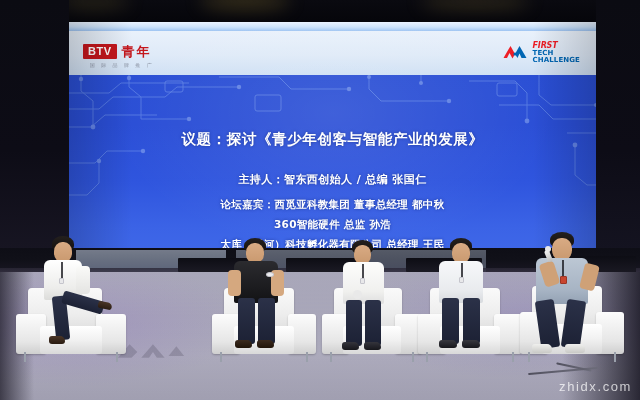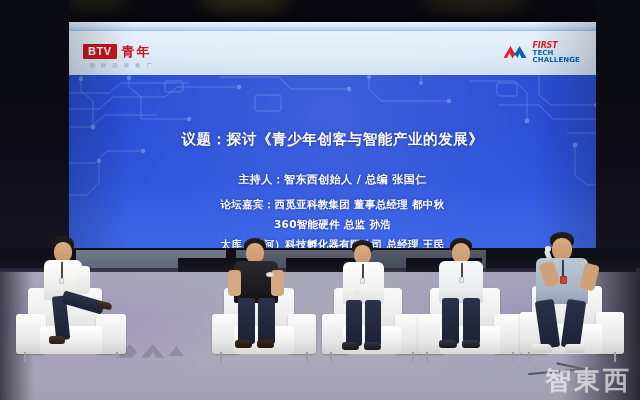--- a/index.html
+++ b/index.html
@@ -370,16 +370,16 @@
     <div class="mic-head" style="left:25px;top:14px;"></div>
     <div class="p-lanyard" style="left:42px;top:28px;height:18px;"></div>
     <div class="p-badge" style="left:40px;top:44px;width:7px;height:8px;background:#c8452f;border-color:#9c3524;"></div>
     <div class="p-legL" style="left:18px;top:68px;width:19px;height:48px;transform:rotate(-8deg);"></div>
     <div class="p-legR" style="left:44px;top:68px;width:19px;height:48px;transform:rotate(8deg);"></div>
     <div class="p-shoe" style="left:12px;top:112px;width:20px;height:9px;background:linear-gradient(180deg,#f0f0ee,#c9c9c6);"></div>
     <div class="p-shoe" style="left:45px;top:112px;width:20px;height:9px;background:linear-gradient(180deg,#f0f0ee,#c9c9c6);"></div>
   </div>
 
   <div class="wm">
-    <div class="wm-cn">智東西</div>
+    <div class="wm-url">zhidx.com</div>
   </div>
 
 </div>
 
 </body></html>

